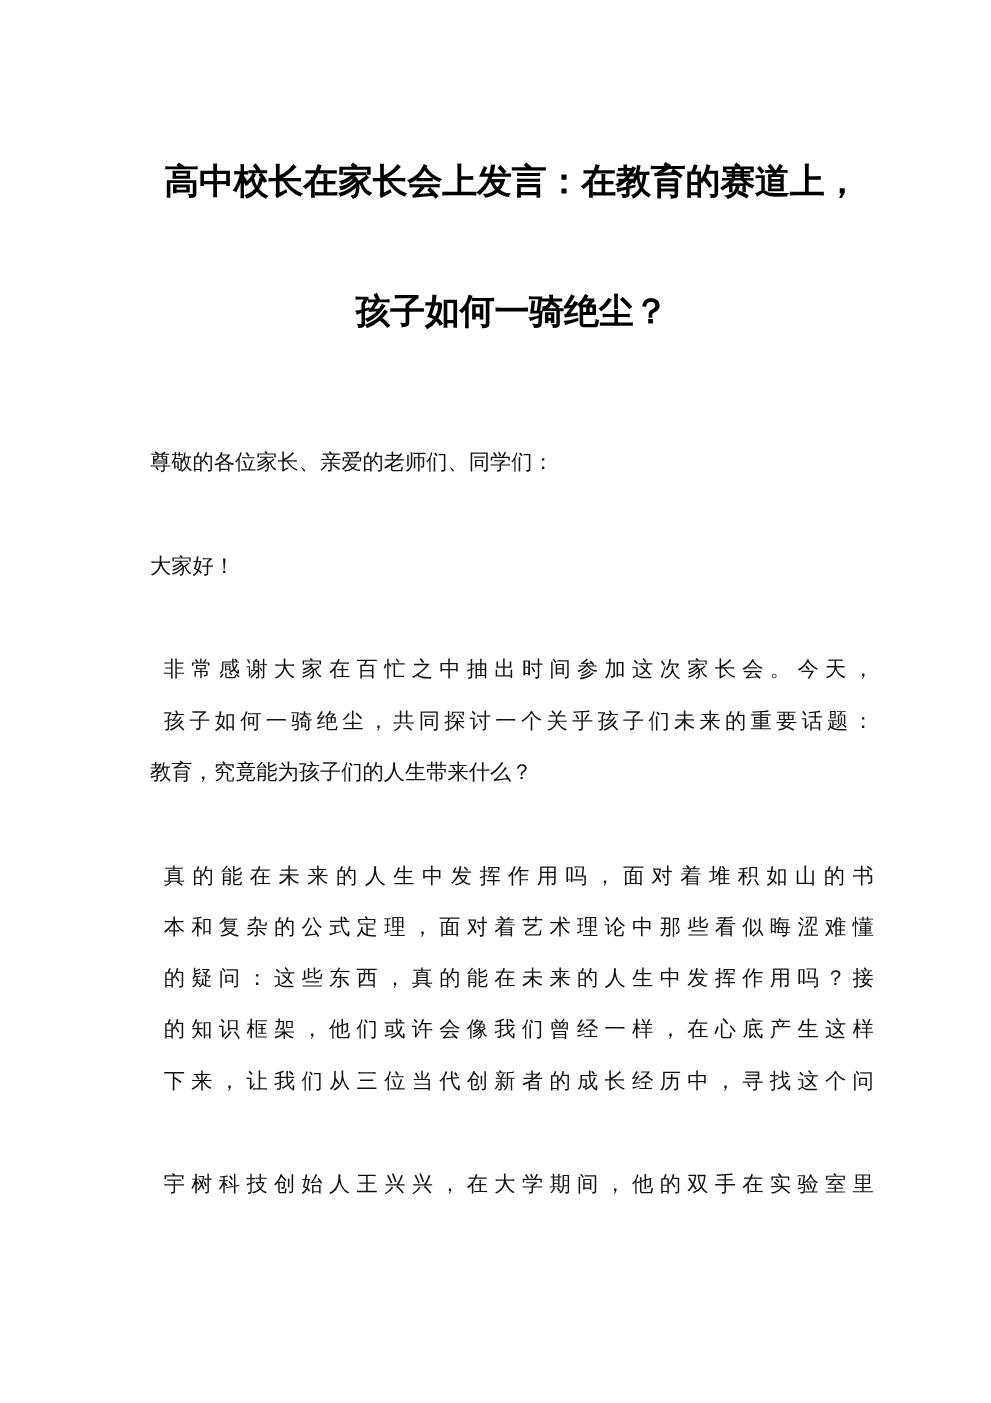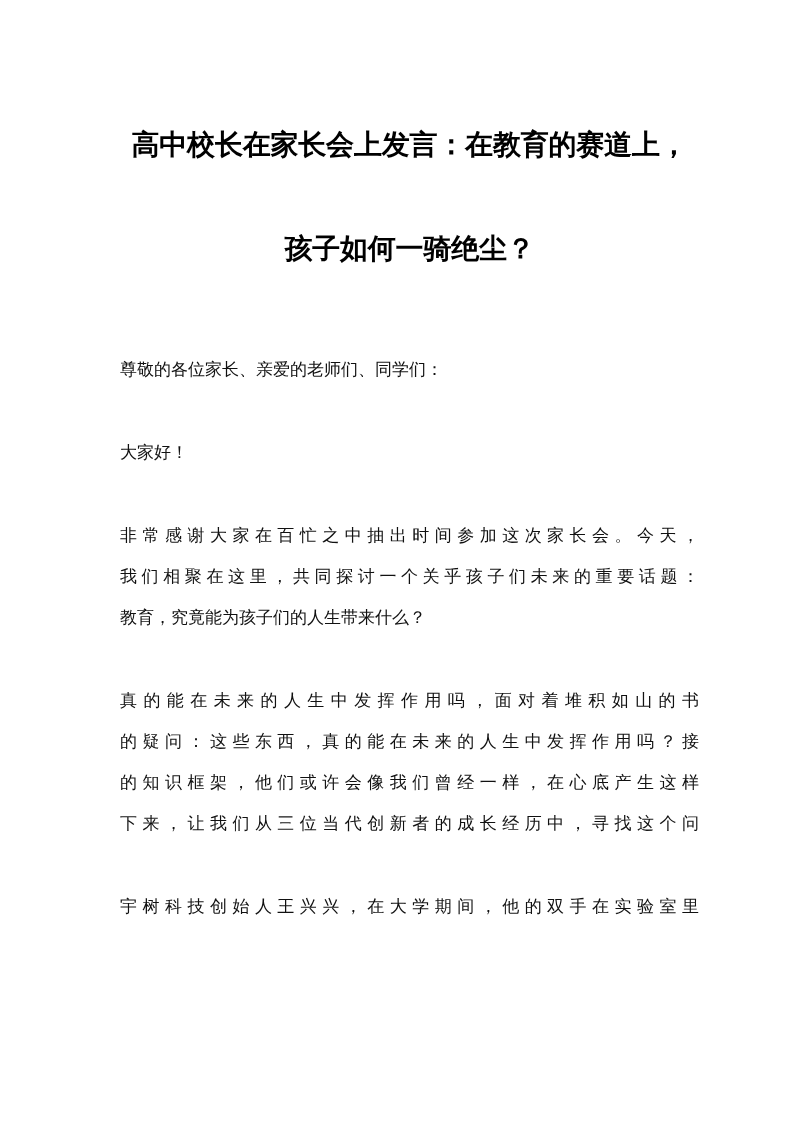--- a/index.html
+++ b/index.html
@@ -38,45 +38,47 @@
     font-size: 17px;
     font-weight: 400;
     color: #111111;
   }
   .body-line {
     line-height: 41px;
   }
   .body-line.fill {
     text-align: justify;
     text-align-last: justify;
+    margin-left: 11px;
   }
 </style>
 </head>
 <body>
 
 <div class="page">
   <div class="content">
     <h1 class="title" id="doc-title">
         <div class="title-line">高中校长在家长会上发言：在教育的赛道上，</div>
         <div class="title-line">孩子如何一骑绝尘？</div>
       </h1>
     <div id="doc-body">
         <div class="paragraph">
           <div class="body-line">尊敬的各位家长、亲爱的老师们、同学们：</div>
         </div>
         <div class="paragraph">
           <div class="body-line">大家好！</div>
         </div>
         <div class="paragraph">
           <div class="body-line fill">非常感谢大家在百忙之中抽出时间参加这次家长会。今天，</div>
-          <div class="body-line fill">我们相聚在这里，共同探讨一个关乎孩子们未来的重要话题：</div>
+          <div class="body-line fill">孩子如何一骑绝尘，共同探讨一个关乎孩子们未来的重要话题：</div>
           <div class="body-line">教育，究竟能为孩子们的人生带来什么？</div>
         </div>
         <div class="paragraph">
           <div class="body-line fill">真的能在未来的人生中发挥作用吗，面对着堆积如山的书</div>
+          <div class="body-line fill">本和复杂的公式定理，面对着艺术理论中那些看似晦涩难懂</div>
           <div class="body-line fill">的疑问：这些东西，真的能在未来的人生中发挥作用吗？接</div>
           <div class="body-line fill">的知识框架，他们或许会像我们曾经一样，在心底产生这样</div>
           <div class="body-line fill">下来，让我们从三位当代创新者的成长经历中，寻找这个问</div>
         </div>
         <div class="paragraph">
           <div class="body-line fill">宇树科技创始人王兴兴，在大学期间，他的双手在实验室里</div>
         </div>
       </div>
   </div>
 </div>

